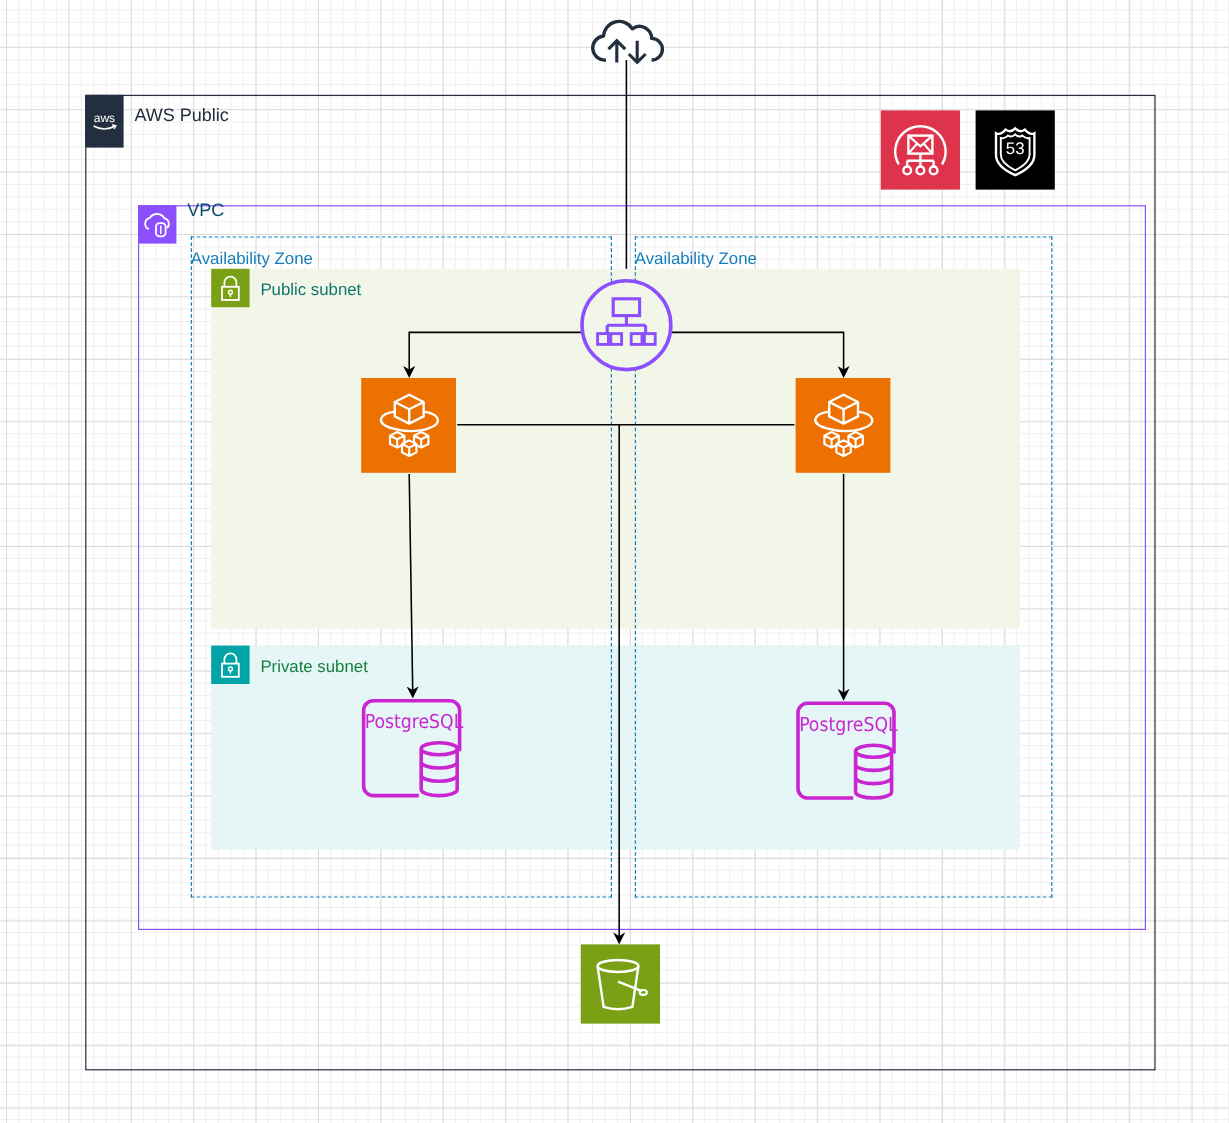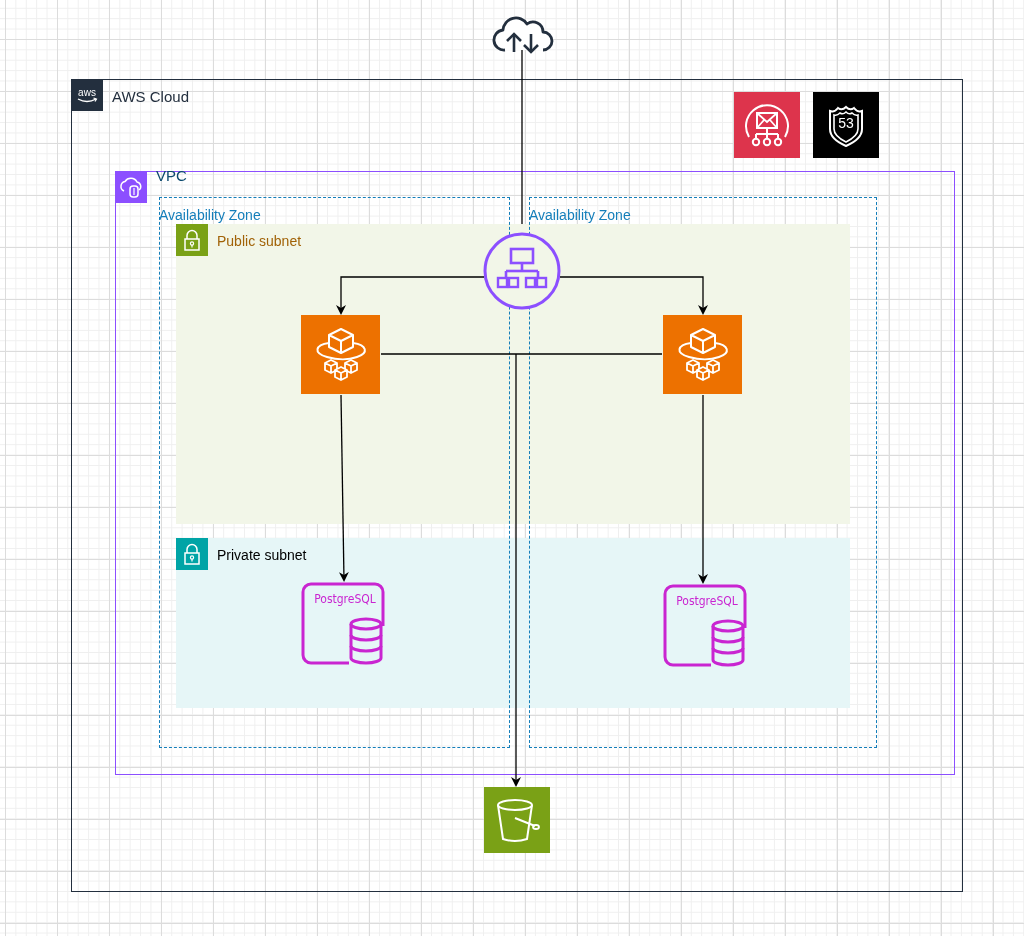--- a/index.html
+++ b/index.html
@@ -10,63 +10,63 @@
       linear-gradient(to right, #dcdcdc 1px, transparent 1px),
       linear-gradient(to bottom, #dcdcdc 1px, transparent 1px),
       linear-gradient(to right, #efefef 1px, transparent 1px),
       linear-gradient(to bottom, #efefef 1px, transparent 1px);
     background-size: 52px 52px, 52px 52px, 10.4px 10.4px, 10.4px 10.4px;
     background-position: 5px -13px, 5px -13px, 5px -13px, 5px -13px;
     font-family: "Liberation Sans", sans-serif;
   }
   .abs { position: absolute; box-sizing: border-box; }
   .aws-cloud { left: 71px; top: 79px; width: 892px; height: 813px; border: 1.5px solid #232f3e; }
-  .aws-logo { left: 71px; top: 79px; width: 32px; height: 32px; background: #232f3e; }
+  .aws-logo { left: 71px; top: 79px; width: 32px; height: 44px; background: #232f3e; }
   .aws-label { left: 112px; top: 88px; font-size: 15px; color: #232f3e; }
   .vpc { left: 115px; top: 171px; width: 840px; height: 604px; border: 1.5px solid #8c4fff; }
   .vpc-icon-box { left: 115px; top: 171px; width: 32px; height: 32px; background: #8c4fff; }
   .vpc-label { left: 156px; top: 167px; font-size: 15px; color: #0c4a6e; }
   .az { border: 1.5px dashed #147eba; }
   .az1 { left: 159px; top: 197px; width: 351px; height: 551px; }
   .az2 { left: 529px; top: 197px; width: 348px; height: 551px; }
   .az-label { font-size: 14px; color: #147eba; text-align: left; }
   .az1-label { left: 159px; top: 207px; width: 351px; }
   .az2-label { left: 529px; top: 207px; width: 348px; }
   .pub-subnet { left: 176px; top: 224px; width: 674px; height: 300px; background: #f2f6e8; }
   .priv-subnet { left: 176px; top: 538px; width: 674px; height: 170px; background: #e6f6f7; }
   .pub-lock { left: 176px; top: 224px; width: 32px; height: 32px; background: #7aa116; }
   .priv-lock { left: 176px; top: 538px; width: 32px; height: 32px; background: #00a4a6; }
-  .pub-label { left: 217px; top: 233px; font-size: 14px; color: #a16207; }
-  .priv-label { left: 217px; top: 547px; font-size: 14px; color: #000000; }
+  .pub-label { left: 217px; top: 233px; font-size: 14px; color: #0f766e; }
+  .priv-label { left: 217px; top: 547px; font-size: 14px; color: #15803d; }
   .svc { display: flex; align-items: center; justify-content: center; }
   .sns { left: 734px; top: 92px; width: 66px; height: 66px; background: #dd344c; }
   .r53 { left: 813px; top: 92px; width: 66px; height: 66px; background: #000000; }
   .ec2a { left: 301px; top: 315px; width: 79px; height: 79px; background: #ed7100; }
   .ec2b { left: 663px; top: 315px; width: 79px; height: 79px; background: #ed7100; }
   .s3 { left: 484px; top: 787px; width: 66px; height: 66px; background: #7aa116; }
   .pg { width: 84px; height: 84px; }
   .pg1 { left: 301px; top: 582px; }
   .pg2 { left: 663px; top: 584px; }
-  .pg-text { position: absolute; left: 0; top: 10px; width: 88px; text-align: center; font-family: "DejaVu Sans Condensed", "DejaVu Sans", sans-serif; font-size: 12px; color: #c925d1; }
+  .pg-text { position: absolute; left: 0; top: 10px; width: 88px; text-align: center; font-family: "DejaVu Sans Condensed", "DejaVu Sans", sans-serif; font-size: 16px; color: #c925d1; }
   .alb { left: 482px; top: 231px; width: 80px; height: 80px; }
   .cloud { left: 491px; top: 12px; width: 64px; height: 48px; }
   svg.overlay { position: absolute; left: 0; top: 0; width: 1024px; height: 936px; pointer-events: none; }
 </style>
 </head>
 <body>
 
 <div class="abs aws-cloud"></div>
 <div class="abs aws-logo svc">
   <svg width="26" height="20" viewBox="0 0 26 20">
     <text x="13" y="11" text-anchor="middle" font-family="Liberation Sans, sans-serif" font-size="10" fill="#fff">aws</text>
     <path d="M4 14 Q13 19 22 14" stroke="#fff" stroke-width="1.4" fill="none"></path>
     <path d="M19.5 13 L22.5 14 L21 16.5" stroke="#fff" stroke-width="1.2" fill="none"></path>
   </svg>
 </div>
-<div class="abs aws-label">AWS Cloud</div>
+<div class="abs aws-label">AWS Public</div>
 
 <div class="abs vpc"></div>
 <div class="abs vpc-icon-box svc">
   <svg width="26" height="24" viewBox="0 0 26 24">
     <path d="M6 16 A5 5 0 0 1 7 6.5 A7 7 0 0 1 19 7 A4.5 4.5 0 0 1 21 15" stroke="#fff" stroke-width="1.5" fill="none"></path>
     <rect x="12" y="11" width="8" height="11" rx="3" stroke="#fff" stroke-width="1.5" fill="#8c4fff"></rect>
     <line x1="16" y1="13" x2="16" y2="20" stroke="#fff" stroke-width="1.2"></line>
   </svg>
 </div>
 <div class="abs vpc-label">VPC</div>

